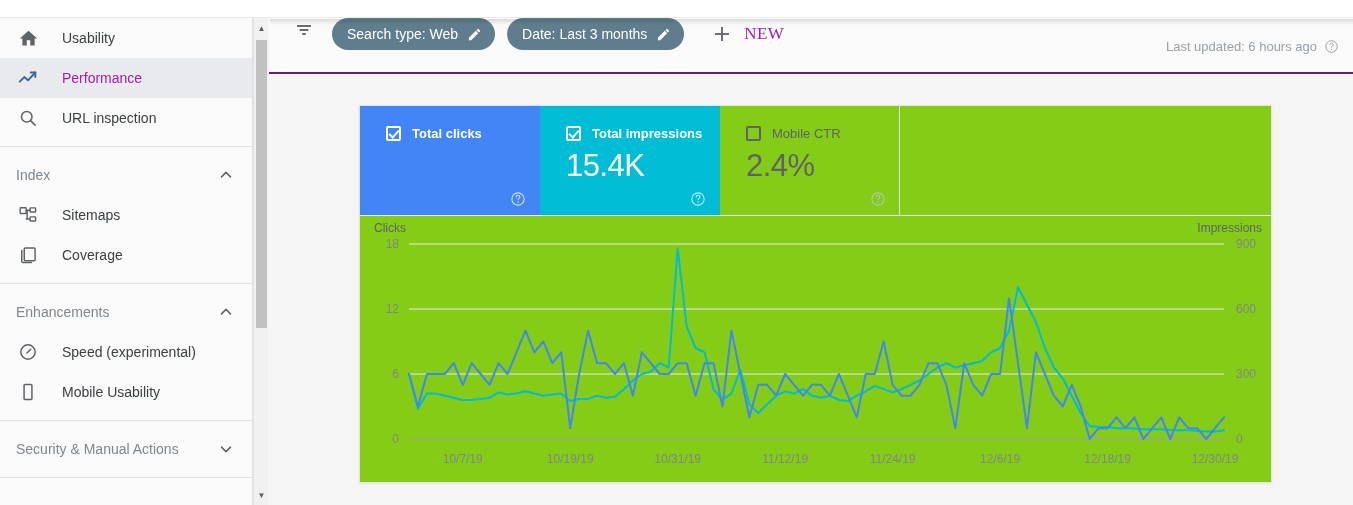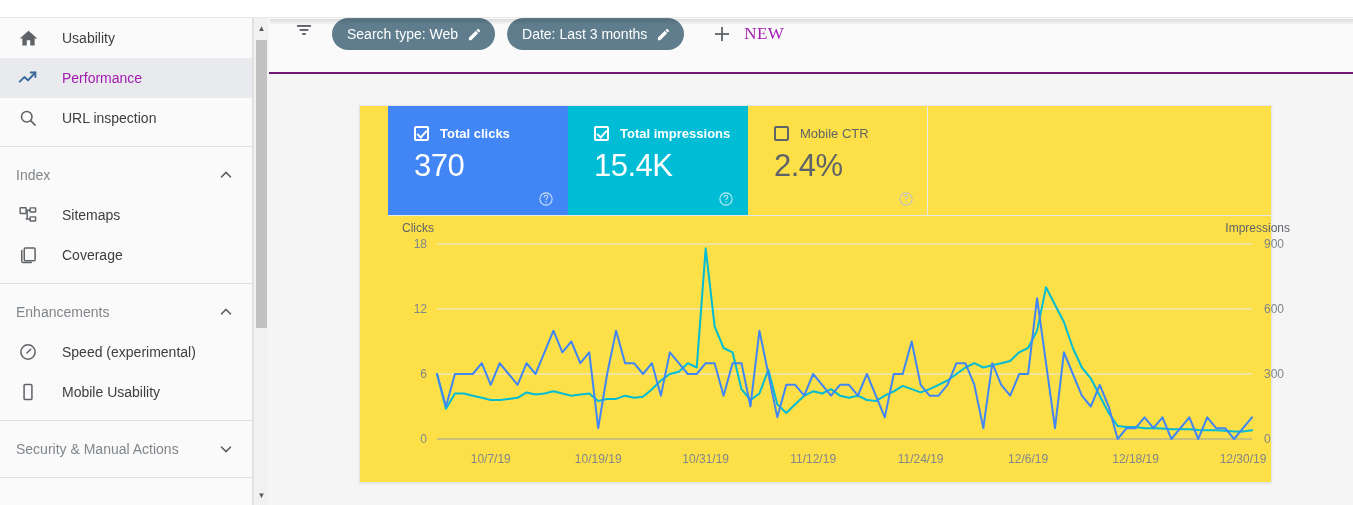--- a/index.html
+++ b/index.html
@@ -110,24 +110,23 @@
     position: absolute; right: 14px; top: 0; height: 56px;
     display: flex; align-items: center;
     font-size: 13px; color: #9aa0a6;
   }
   .last-updated .q { margin-left: 7px; display:flex; align-items:center;}
 
   
   .perf-card {
     position: absolute; left: 90px; top: 87px;
     width: 913px; height: 378px;
-    background: #fde047;
+    background: #84cc16;
     border: 1px solid #e4e4e4;
     box-shadow: 0 1px 2px rgba(60,64,67,.08);
-    padding-left: 28px;
   }
   .metrics { display: flex; height: 110px; border-bottom: 1px solid #e8e8e8; }
   .metric {
     position: relative; flex: 0 0 180px; width: 180px;
     padding: 20px 0 0 26px;
     border-right: 1px solid #e8e8e8;
     cursor: pointer;
   }
   .metric.m-filler { flex: 1 1 auto; width: auto; border-right: none; cursor: default; }
   .metric.clicks { background: #4285f4; border-right-color: #4285f4; }
@@ -305,30 +304,39 @@
       <div class="new-btn">
         <span class="plus">
           <svg width="20" height="20" viewBox="0 0 20 20">
             <rect x="9.1" y="3" width="1.8" height="14" fill="#5f6368"></rect>
             <rect x="3" y="9.1" width="14" height="1.8" fill="#5f6368"></rect>
           </svg>
         </span>
         <span>NEW</span>
       </div>
 
+      <div class="last-updated">
+        <span>Last updated: 6 hours ago</span>
+        <span class="q">
+          <svg width="15" height="15" viewBox="0 0 24 24" fill="none" stroke="#9aa0a6" stroke-width="1.6">
+            <circle cx="12" cy="12" r="9.2"></circle>
+            <path d="M9.3 9.1c0-1.5 1.2-2.6 2.7-2.6s2.7 1 2.7 2.5c0 2.1-2.6 2-2.6 4.2" stroke-linecap="round" fill="none"></path>
+            <circle cx="12.05" cy="16.6" r="1.05" fill="#9aa0a6" stroke="none"></circle>
+          </svg>
+        </span>
+      </div>
     </div>
 
     <div class="perf-card">
       <div class="metrics" id="metrics">
           <div class="metric clicks">
             <div class="m-head">
               <span class="m-box checked"></span>
               <span class="m-label">Total clicks</span>
             </div>
-            <div class="m-value">370</div>
             <span class="m-help">
               <svg width="16" height="16" viewBox="0 0 24 24" fill="none" stroke="currentColor" stroke-width="1.6">
                 <circle cx="12" cy="12" r="9.2"></circle>
                 <path d="M9.3 9.1c0-1.5 1.2-2.6 2.7-2.6s2.7 1 2.7 2.5c0 2.1-2.6 2-2.6 4.2" stroke-linecap="round"></path>
                 <circle cx="12.05" cy="16.6" r="1.05" fill="currentColor" stroke="none"></circle>
               </svg>
             </span>
           </div>
           <div class="metric impressions">
             <div class="m-head">

